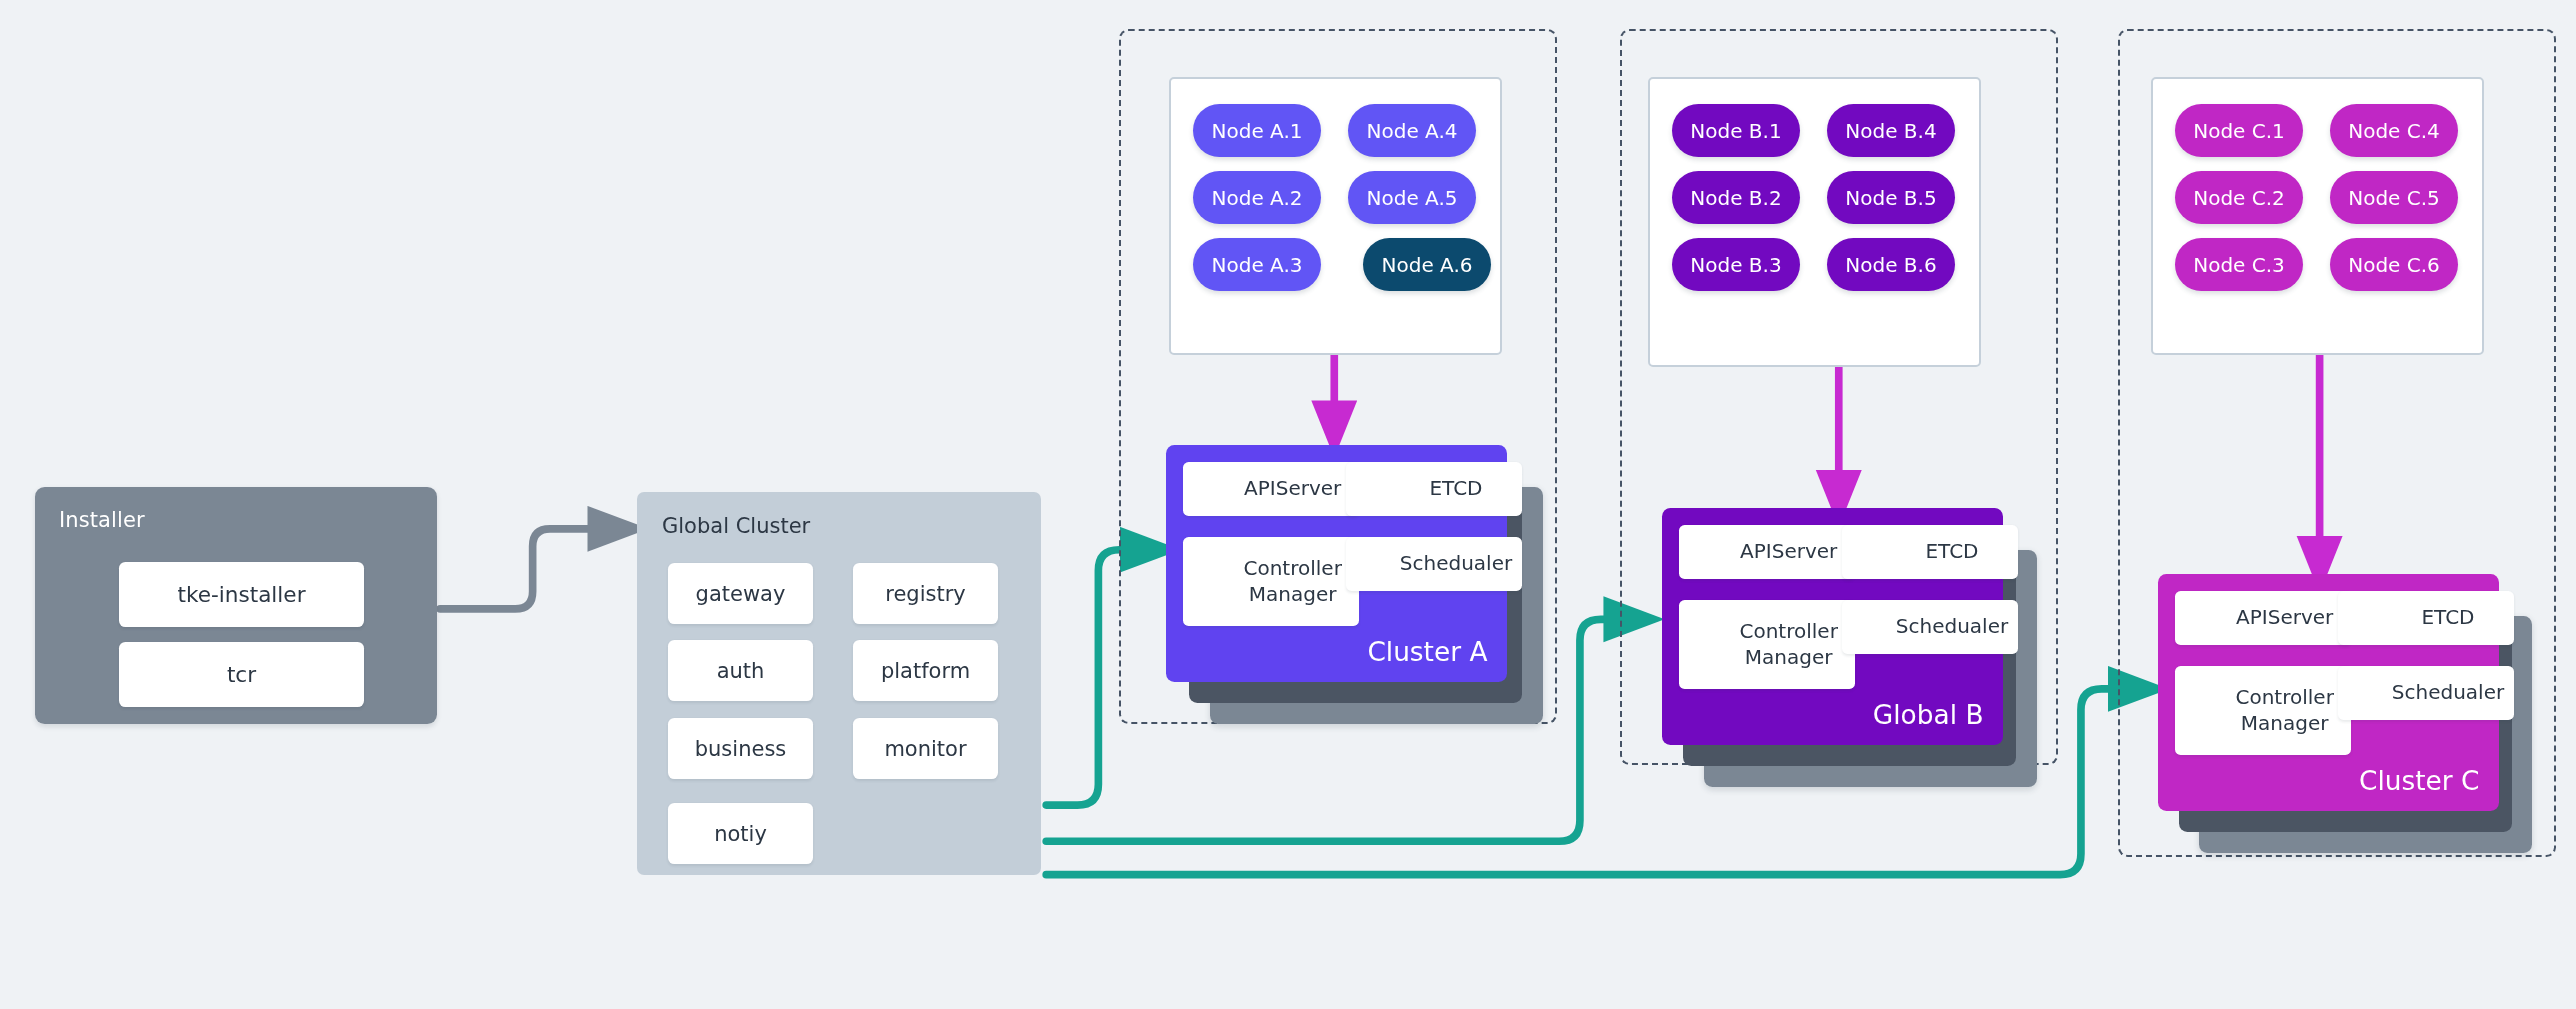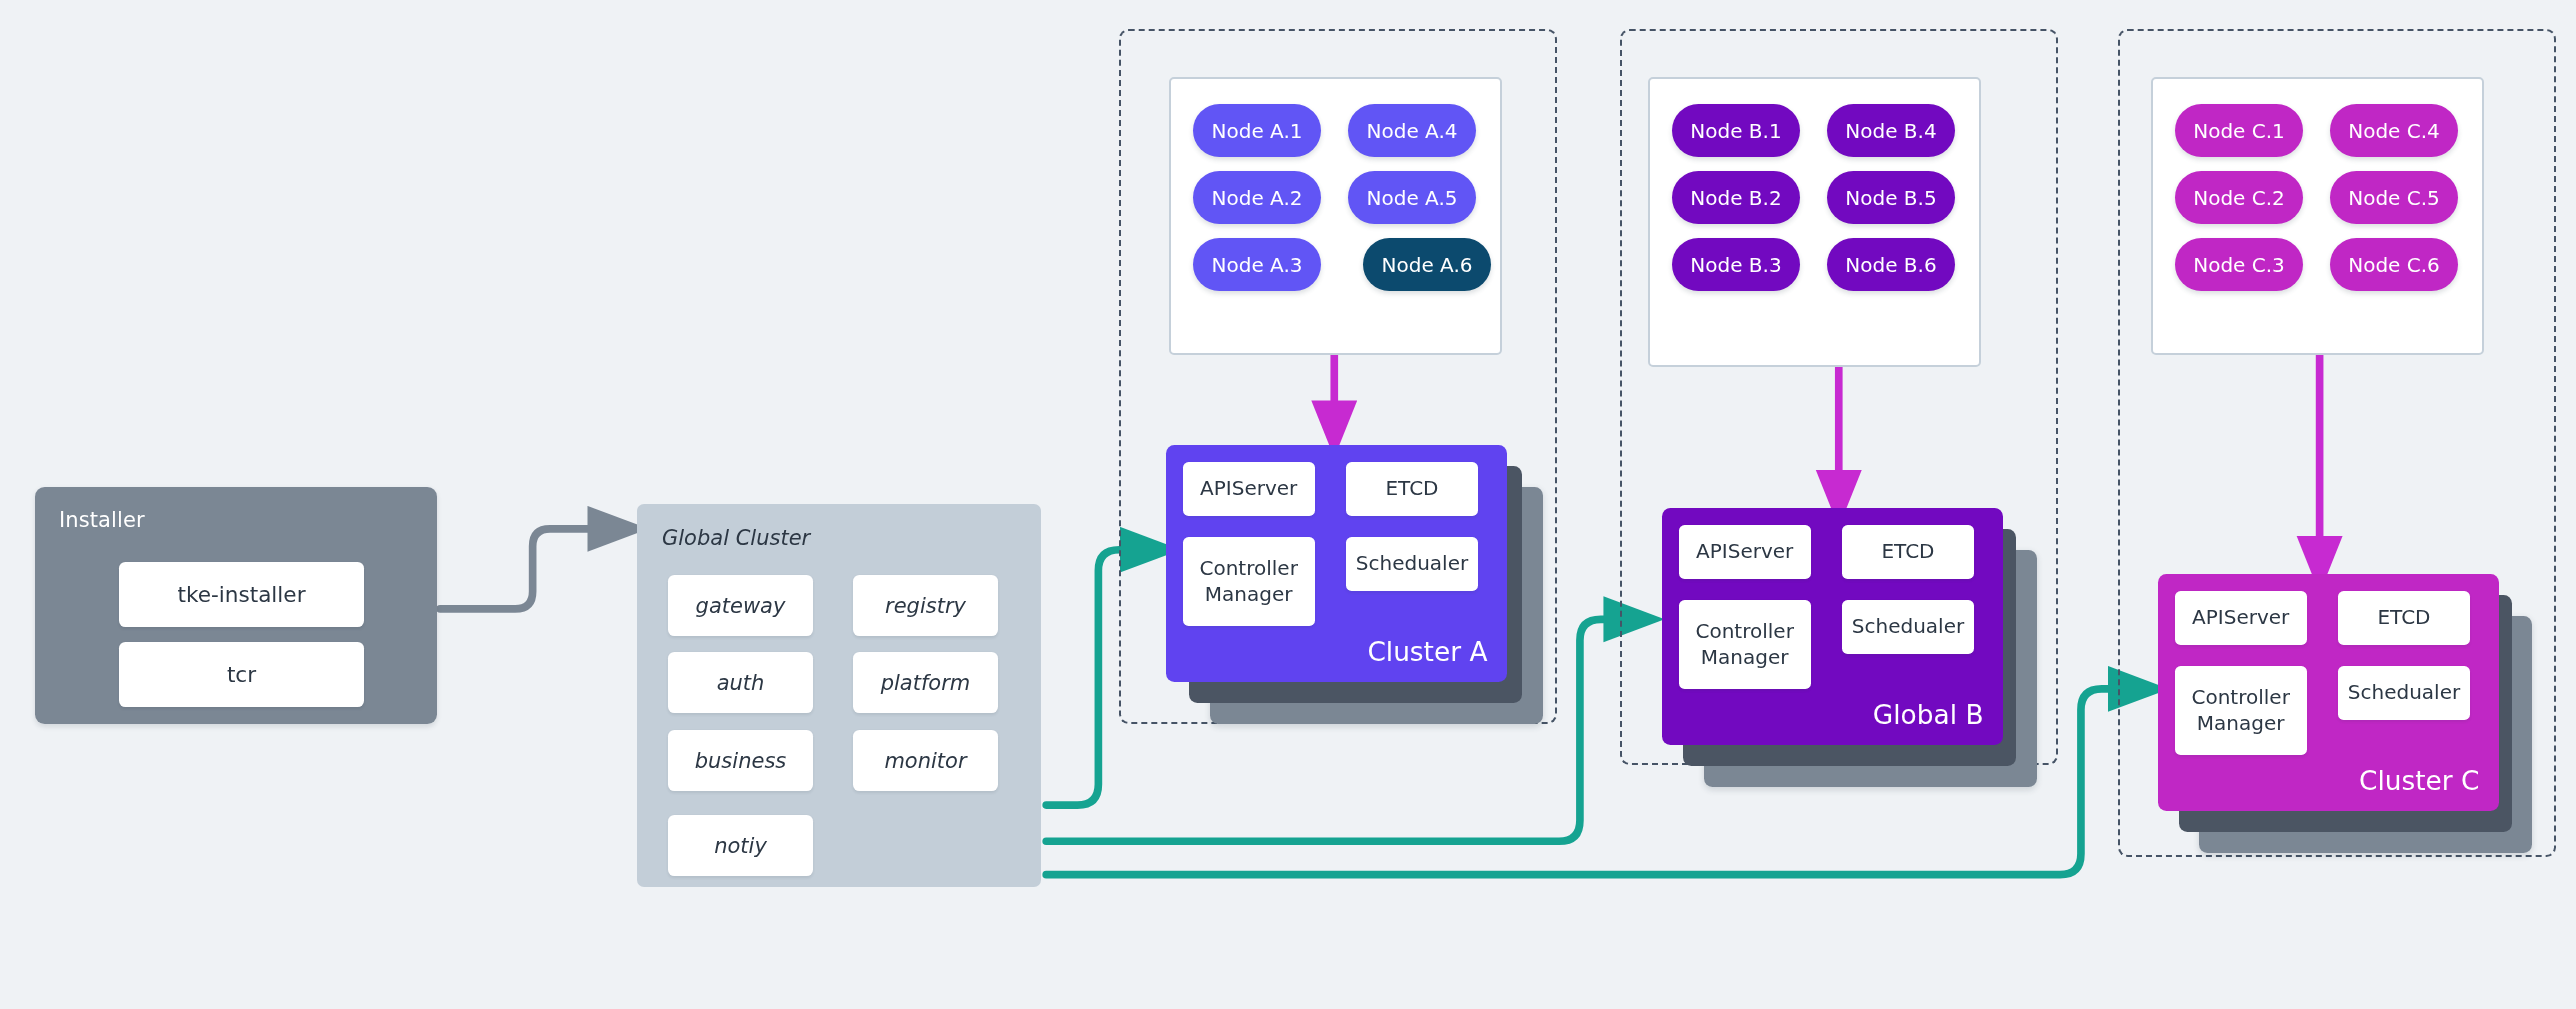--- a/index.html
+++ b/index.html
@@ -33,22 +33,22 @@
   .installer-item {
     position: absolute; left: 84px; width: 245px; height: 65px;
     background: #ffffff; border-radius: 6.3px;
     display: flex; align-items: center; justify-content: center;
     color: #2c3744; font-size: 21.6px;
     box-shadow: 0 1.4px 2.8px rgba(40,55,70,0.12);
   }
 
   
   #global-panel {
-    left: 637px; top: 504px; width: 404px; height: 383px;
-    background: #c3ced8; border-radius: 7px; font-style: italic;
+    left: 637px; top: 492px; width: 404px; height: 383px;
+    background: #c3ced8; border-radius: 7px;
   }
   #global-title {
     position: absolute; left: 25px; top: 22px;
     color: #2c3744; font-size: 21px;
   }
   .global-item {
     position: absolute; width: 145px; height: 61px;
     background: #ffffff; border-radius: 6.3px;
     display: flex; align-items: center; justify-content: center;
     color: #2c3744; font-size: 21px;
@@ -95,20 +95,21 @@
     border-radius: 8.4px;
   }
   .cp-box {
     position: absolute;
     background: #ffffff;
     border-radius: 5.6px;
     display: flex; align-items: center; justify-content: center;
     text-align: center;
     color: #2c3744; font-size: 20px; line-height: 1.28;
     box-shadow: 0 1.4px 2.8px rgba(40,55,70,0.10);
+    padding-left: 44px;
   }
   .cp-label {
     position: absolute;
     color: #ffffff; font-size: 26.4px;
     white-space: nowrap;
   }
 
   
   #infra-bar {
     left: 637px; top: 885px; width: 1907px; height: 97px;

